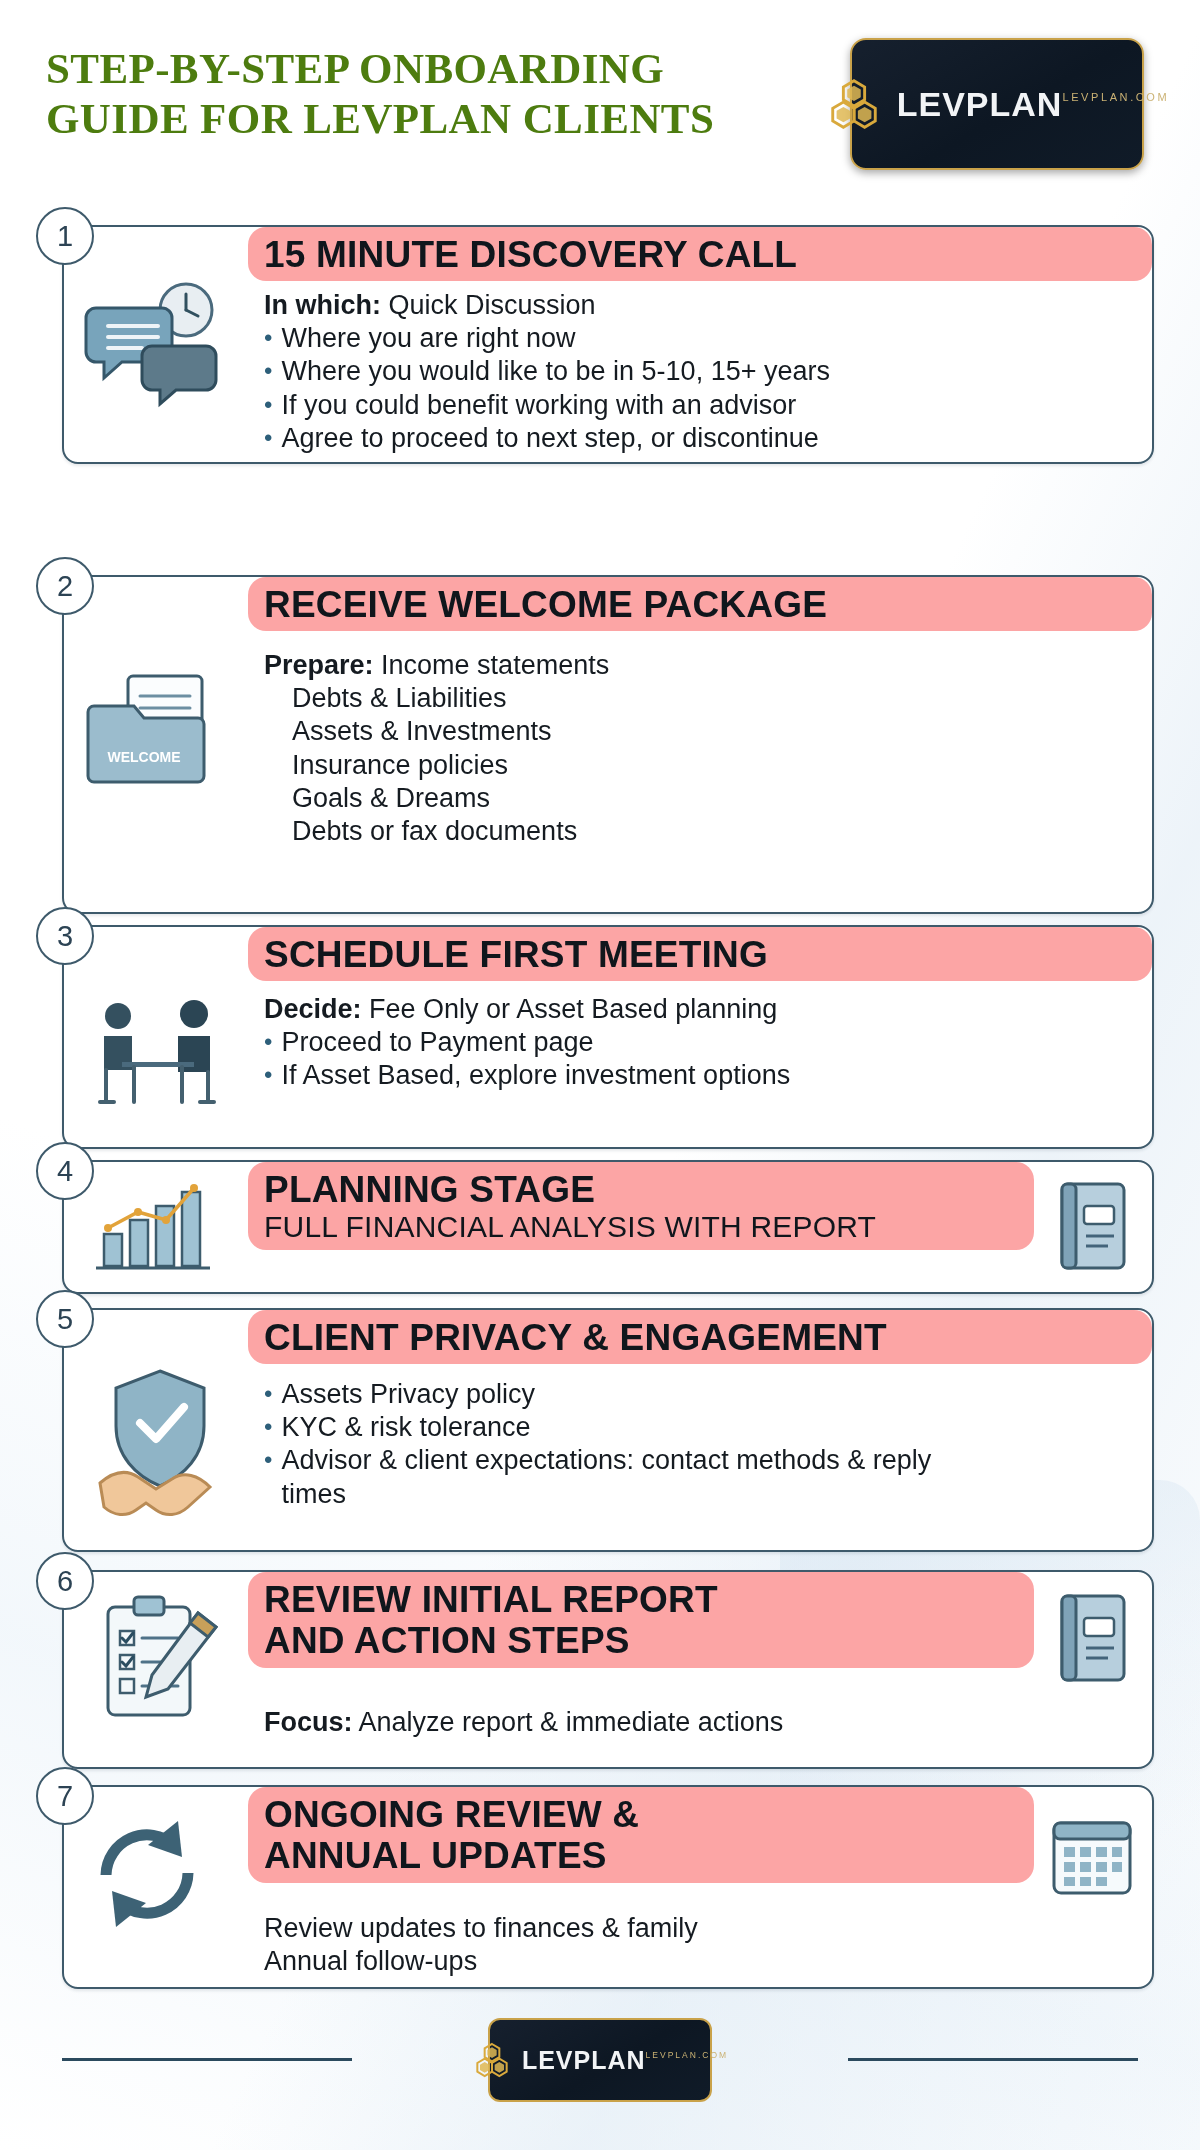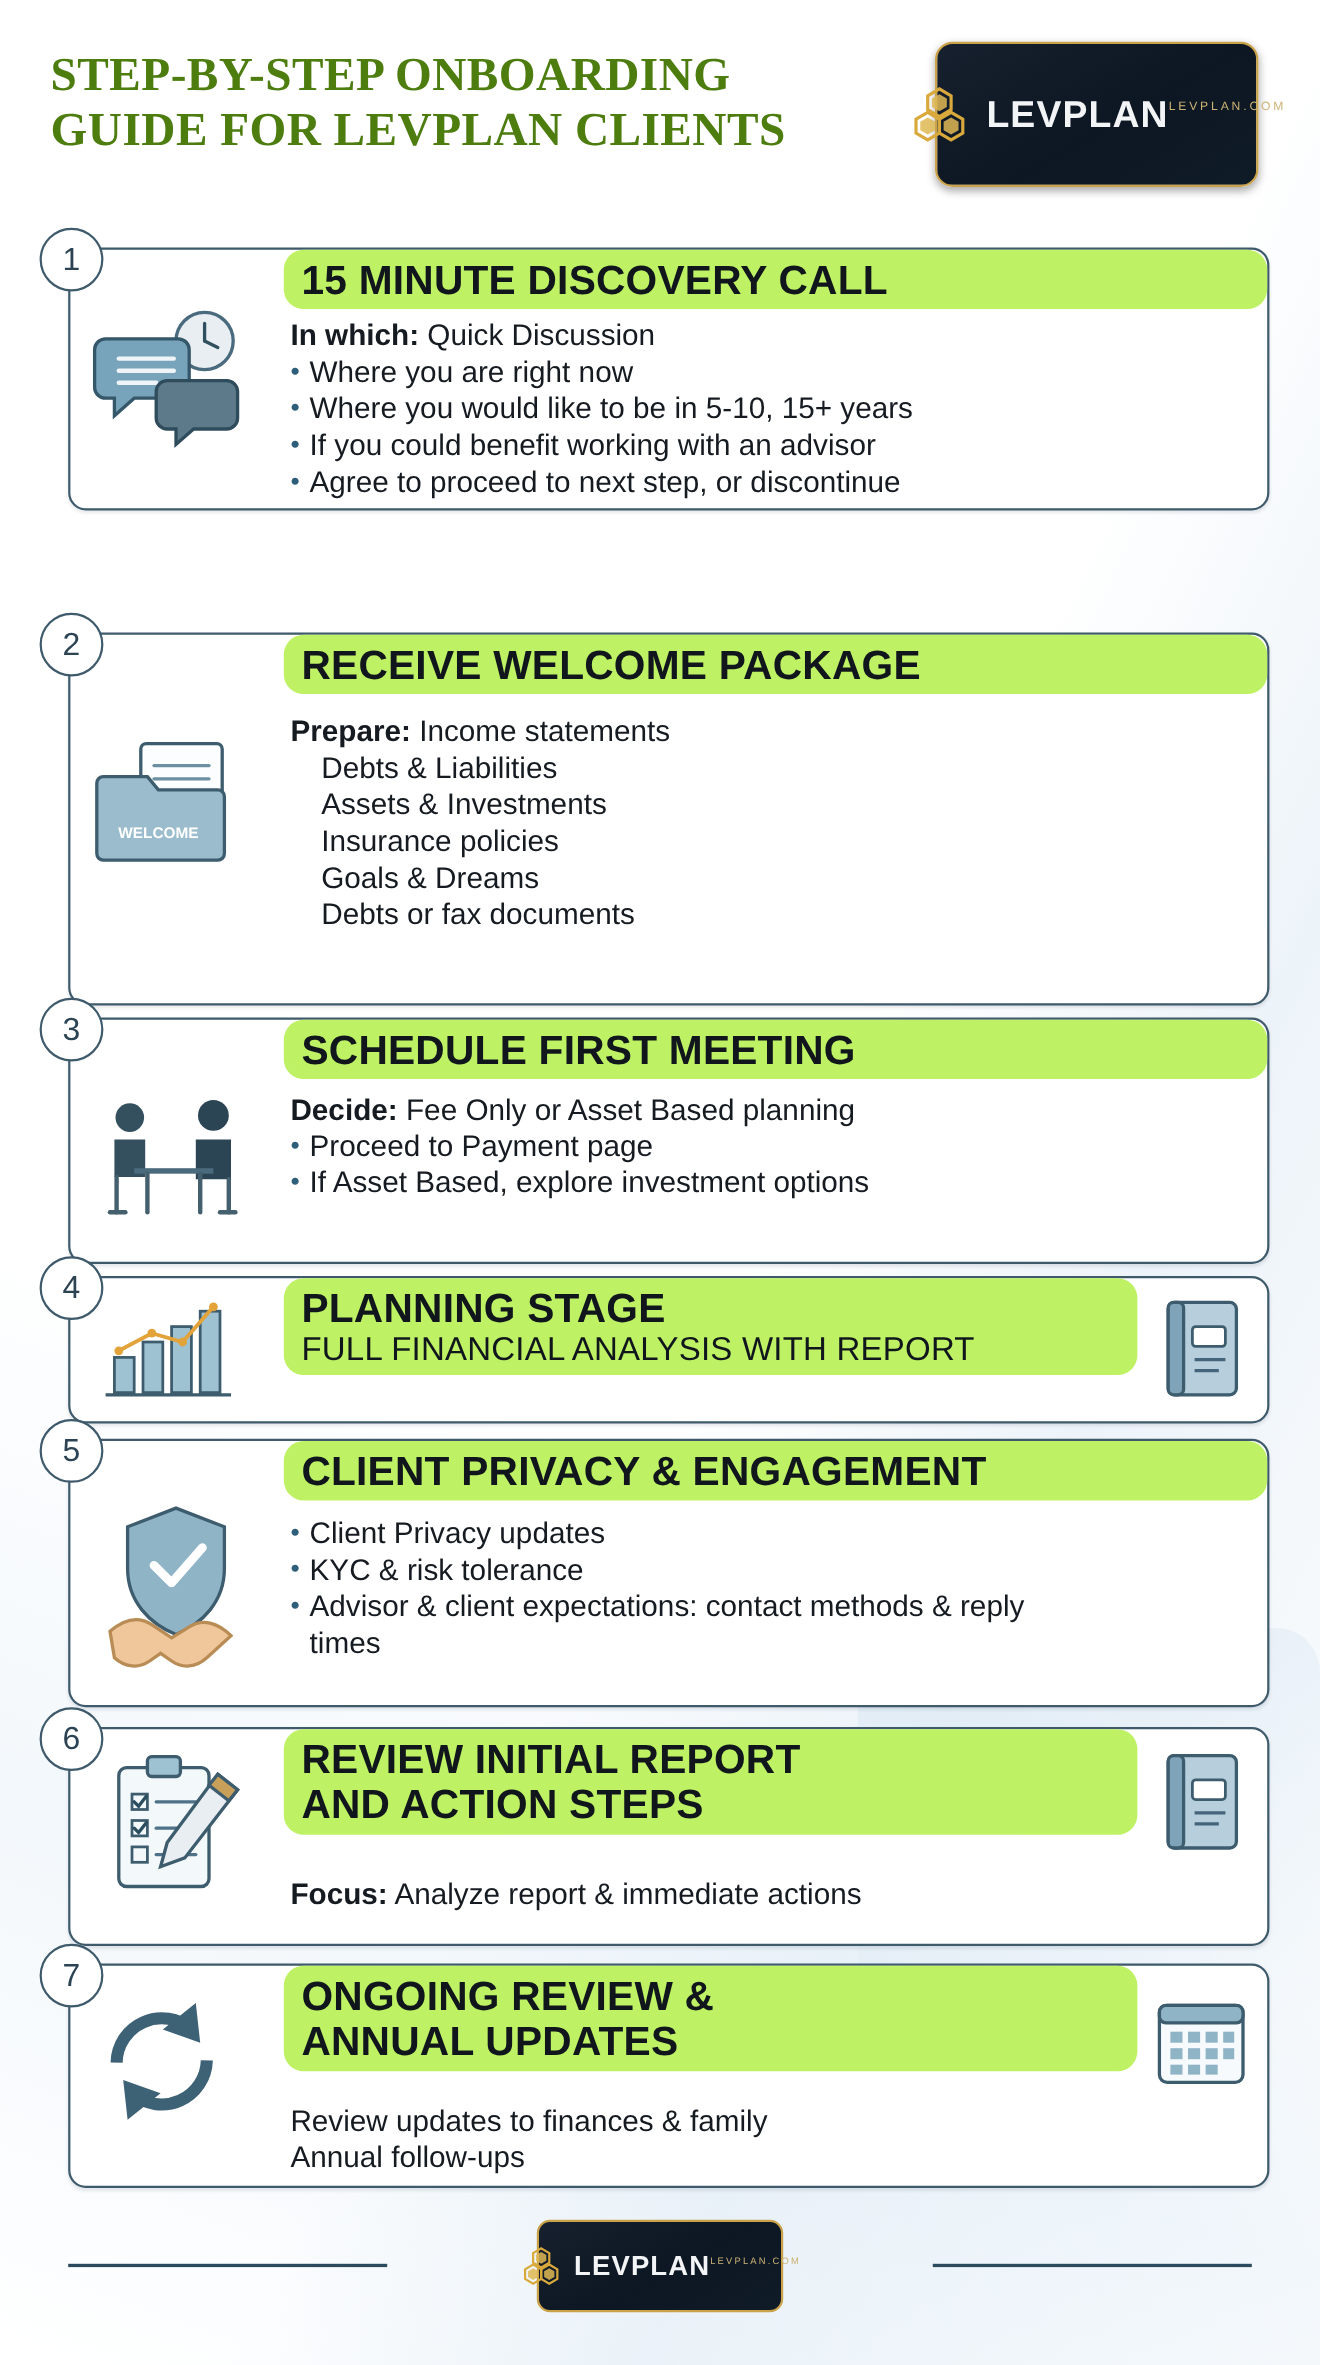--- a/index.html
+++ b/index.html
@@ -66,22 +66,22 @@
   }
   .badge{
     position:absolute;left:-28px;top:-20px;
     width:54px;height:54px;border-radius:50%;
     background:#ffffff;border:2px solid #3e5a6b;
     display:flex;align-items:center;justify-content:center;
     font-size:29px;color:#2c4354;font-family:"Liberation Sans", sans-serif;
     z-index:4;
   }
   .bandhead{
-    position:absolute;left:194px;right:0;top:0;
-    background:#bef264;
+    position:absolute;left:184px;right:0;top:0;
+    background:#fca5a5;
     border-top-right-radius:13px;
     padding:7px 14px 6px 16px;
     box-sizing:border-box;
     border-radius:18px;
   }
   .bandhead.with-right-icon{right:118px;}
   .steptitle{
     font-weight:bold;
     font-size:37px;
     line-height:1.12;
@@ -306,21 +306,21 @@
     <div class="icon-left" style="top:48px;height:170px;">
       <svg width="160" height="165" viewBox="0 0 160 165">
         <path d="M78 10 l44 17 v38 c0 30 -20 50 -44 60 c-24 -10 -44 -30 -44 -60 v-38 z" fill="#8fb4c6" stroke="#3d5c6d" stroke-width="3"></path>
         <polyline points="58,62 74,78 102,46" fill="none" stroke="#ffffff" stroke-width="8" stroke-linecap="round" stroke-linejoin="round"></polyline>
         <path d="M18 122 c14 -12 26 -14 38 -6 l18 12 l16 -10 c12 -8 26 -4 38 8 l-22 20 c-10 9 -22 10 -32 3 l-10 -7 l-10 7 c-10 7 -22 6 -32 -3 z" fill="#f0c79a" stroke="#b98b55" stroke-width="3"></path>
       </svg>
     </div>
     <div class="body" style="top:68px;">
       <div class="bul">
           <span class="dot">•</span>
-          <span>Client Privacy updates</span>
+          <span>Assets Privacy policy</span>
         </div>
       <div class="bul">
           <span class="dot">•</span>
           <span>KYC &amp; risk tolerance</span>
         </div>
       <div class="bul">
           <span class="dot">•</span>
           <span style="display:inline-block;max-width:700px;">Advisor &amp; client expectations: contact methods &amp; reply times</span>
         </div>
     </div>

